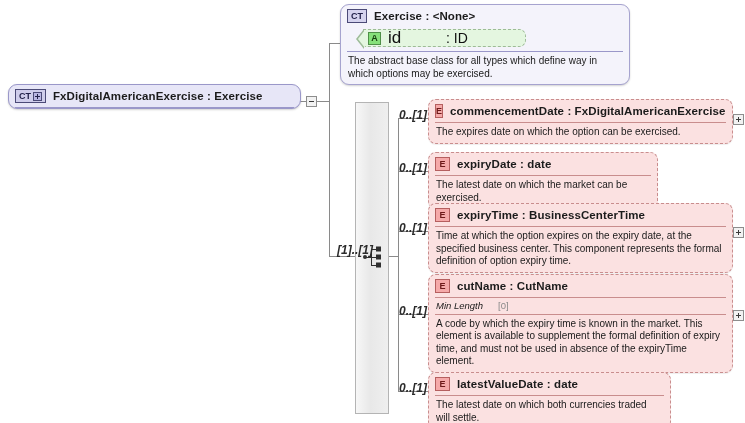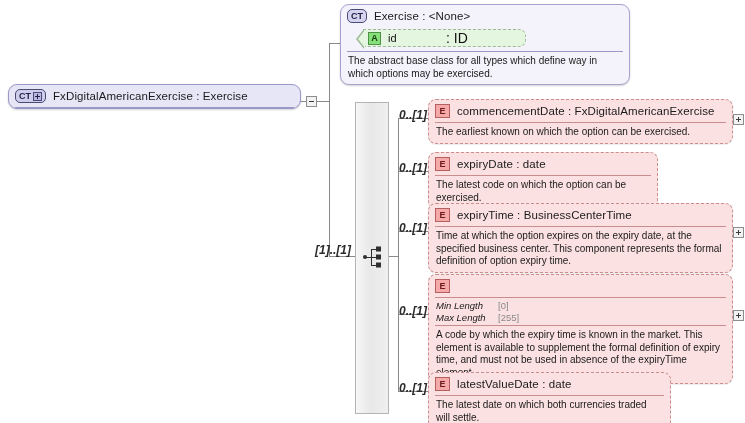--- a/index.html
+++ b/index.html
@@ -25,21 +25,21 @@
     font-size: 11px;
   }
   .node .title {
     display: flex;
     align-items: center;
     gap: 7px;
     padding: 4px 8px 4px 6px;
     white-space: nowrap;
   }
   .node .title .label {
-    font-weight: normal;
+    font-weight: bold;
     font-size: 11.5px;
     letter-spacing: .1px;
     color: #1b1b1b;
   }
   .node .doc {
     font-size: 10px;
     line-height: 12.5px;
     padding: 3px 7px 4px 7px;
     color: #1a1a1a;
   }
@@ -54,21 +54,21 @@
     background: #f4f3fb;
     border: 1px solid #a6a3cf;
   }
   .ct .divider { border-top: 1px solid #9a97c9; margin: 0 6px; }
 
   .icon-ct {
     display: inline-flex;
     align-items: center;
     gap: 2px;
     border: 1px solid #4b4a77;
-    border-radius: 5px;
+    border-radius: 0;
     background: #cfcdeb;
     padding: 0px 3px;
     height: 14px;
     font-size: 9px;
     font-weight: bold;
     color: #23224a;
     line-height: 12px;
     font-family: "Liberation Sans", sans-serif;
   }
   .icon-ct .plusbox {
@@ -125,21 +125,21 @@
     background: #86e07a;
     border: 1px solid #4f8f48;
     color: #17400f;
     font-size: 9px;
     font-weight: bold;
     text-align: center;
     line-height: 11px;
     margin-right: 7px;
     font-family: "Liberation Sans", sans-serif;
   }
-  .attr-name { font-size: 11px; color: #101010; width: 58px; }
+  .attr-name { font-size: 17px; color: #101010; width: 58px; }
   .attr-type { font-size: 14px; color: #101010; }
 
   
   .el {
     background: #fbe1e1;
     border: 1px dashed #c98d8d;
     border-radius: 8px;
     box-shadow: 0 1px 1px rgba(0,0,0,.07);
   }
   .el .divider { border-top: 1px solid #c98d8d; margin: 0 6px; }
@@ -268,68 +268,65 @@
       <path d="M8,4 L13,4"></path>
       <path d="M8,12 L13,12"></path>
       <path d="M8,20 L13,20"></path>
     </g>
     <circle cx="2" cy="12" r="2" fill="#2f2f2f"></circle>
     <rect x="13" y="1.5" width="5" height="5" fill="#2f2f2f"></rect>
     <rect x="13" y="9.5" width="5" height="5" fill="#2f2f2f"></rect>
     <rect x="13" y="17.5" width="5" height="5" fill="#2f2f2f"></rect>
   </svg>
 
-  <div class="card" style="left:315px; top:243px;">[1]..[1]</div>
+  <div class="card" style="left:337px; top:243px;">[1]..[1]</div>
 
   <div class="node el" style="left:428px; top:99px; width:305px;">
     <div class="title">
       <span class="icon-e">E</span>
       <span class="label">commencementDate : FxDigitalAmericanExercise</span>
     </div>
     <div class="divider"></div>
-    <div class="doc">The earliest known on which the option can be exercised.</div>
+    <div class="doc">The expires date on which the option can be exercised.</div>
   </div>
   <div class="card" style="left:399px; top:108px;">0..[1]</div>
   <div class="toggle plus" style="left:733px; top:114px;"></div>
 
   <div class="node el" style="left:428px; top:152px; width:230px;">
     <div class="title">
       <span class="icon-e">E</span>
       <span class="label">expiryDate : date</span>
     </div>
     <div class="divider"></div>
-    <div class="doc">The latest code on which the option can be exercised.</div>
+    <div class="doc">The latest date on which the market can be exercised.</div>
   </div>
   <div class="card" style="left:399px; top:161px;">0..[1]</div>
 
   <div class="node el" style="left:428px; top:203px; width:305px;">
     <div class="title">
       <span class="icon-e">E</span>
       <span class="label">expiryTime : BusinessCenterTime</span>
     </div>
     <div class="divider"></div>
     <div class="doc">Time at which the option expires on the expiry date, at the specified business center. This component represents the formal definition of option expiry time.</div>
   </div>
   <div class="card" style="left:399px; top:221px;">0..[1]</div>
   <div class="toggle plus" style="left:733px; top:227px;"></div>
 
   <div class="node el" style="left:428px; top:274px; width:305px;">
     <div class="title">
       <span class="icon-e">E</span>
+      <span class="label">cutName : CutName</span>
     </div>
     <div class="divider"></div>
     <div class="facets">
       <div class="row">
         <span class="fname">Min Length</span>
         <span class="fval">[0]</span>
       </div>
-      <div class="row">
-        <span class="fname">Max Length</span>
-        <span class="fval">[255]</span>
-      </div>
     </div>
     <div class="divider"></div>
     <div class="doc">A code by which the expiry time is known in the market. This element is available to supplement the formal definition of expiry time, and must not be used in absence of the expiryTime element.</div>
   </div>
   <div class="card" style="left:399px; top:304px;">0..[1]</div>
   <div class="toggle plus" style="left:733px; top:310px;"></div>
 
   <div class="node el" style="left:428px; top:372px; width:243px;">
     <div class="title">
       <span class="icon-e">E</span>

